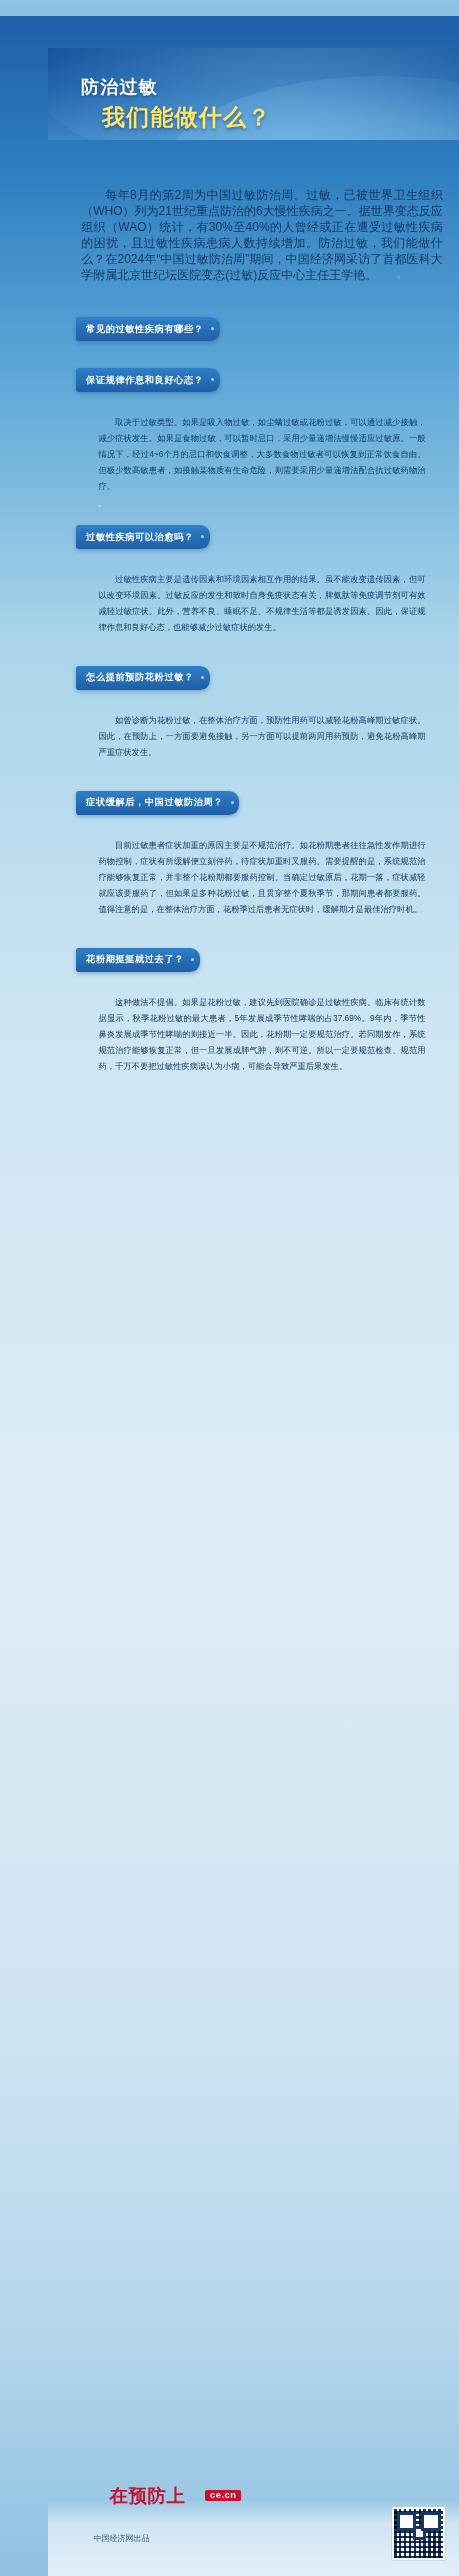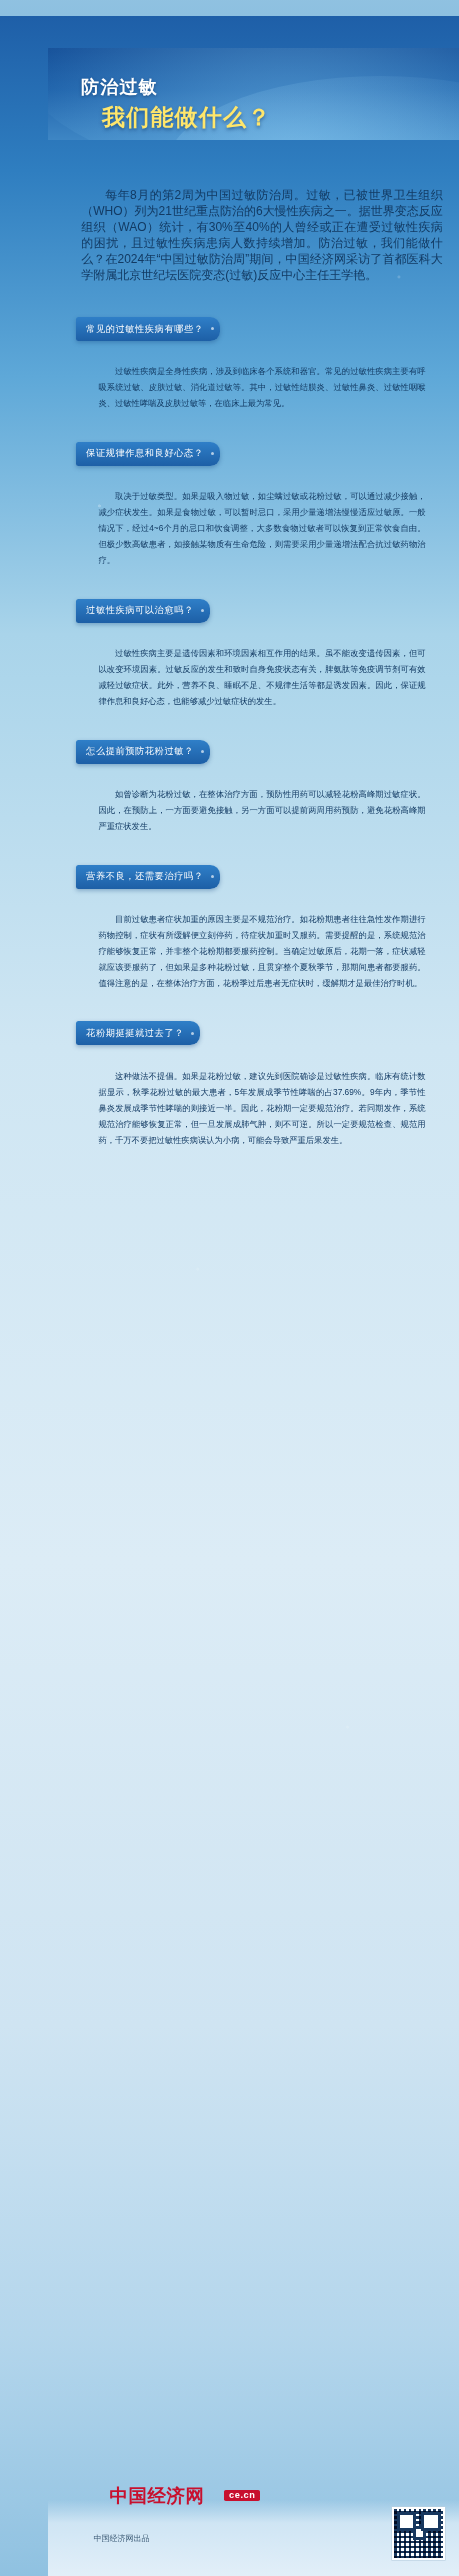--- a/index.html
+++ b/index.html
@@ -82,21 +82,21 @@
   }
 
   .section { margin-bottom: 3.7px; }
 
   .qbar {
     display: inline-block;
     position: relative;
     background: linear-gradient(180deg,#2f7fc8 0%, #1d5fa6 100%);
     color: #ffffff;
     font-size: 9.2px;
-    font-weight: normal;
+    font-weight: bold;
     letter-spacing: 0.6px;
     padding: 5.5px 16px 5.5px 9.8px;
     border-radius: 2.5px 9.8px 9.8px 2.5px;
     box-shadow: 0 1.8px 4.3px rgba(20,70,125,0.35);
     margin: 8.6px 0 2.5px 0;
     text-align: right;
   }
   .qbar::after {
     content: "";
     position: absolute;
@@ -190,54 +190,53 @@
   <div class="title-main">防治过敏</div>
   <div class="title-sub">我们能做什么？</div>
 </div>
 
 <div class="content">
 
   <p class="lead">每年8月的第2周为中国过敏防治周。过敏，已被世界卫生组织（WHO）列为21世纪重点防治的6大慢性疾病之一。据世界变态反应组织（WAO）统计，有30%至40%的人曾经或正在遭受过敏性疾病的困扰，且过敏性疾病患病人数持续增加。防治过敏，我们能做什么？在2024年“中国过敏防治周”期间，中国经济网采访了首都医科大学附属北京世纪坛医院变态(过敏)反应中心主任王学艳。</p>
 
   <div class="section">
     <div class="qbar">常见的过敏性疾病有哪些？</div>
-    <p class="para">过敏性疾病是全身性疾病，涉及到临床各个系统和器官。常见的过敏性疾病主要有呼吸系统过敏、皮肤过敏、消化道过敏等。其中，过敏性结膜炎、过敏性鼻炎、过敏性咽喉炎、过敏性哮喘及皮肤过敏等，在临床上最为常见。</p>
   </div>
 
   <div class="section">
     <div class="qbar">保证规律作息和良好心态？</div>
     <p class="para">取决于过敏类型。如果是吸入物过敏，如尘螨过敏或花粉过敏，可以通过减少接触，减少症状发生。如果是食物过敏，可以暂时忌口，采用少量递增法慢慢适应过敏原。一般情况下，经过4~6个月的忌口和饮食调整，大多数食物过敏者可以恢复到正常饮食自由。但极少数高敏患者，如接触某物质有生命危险，则需要采用少量递增法配合抗过敏药物治疗。</p>
   </div>
 
   <div class="section">
     <div class="qbar">过敏性疾病可以治愈吗？</div>
     <p class="para">过敏性疾病主要是遗传因素和环境因素相互作用的结果。虽不能改变遗传因素，但可以改变环境因素。过敏反应的发生和致时自身免疫状态有关，脾氨肽等免疫调节剂可有效减轻过敏症状。此外，营养不良、睡眠不足、不规律生活等都是诱发因素。因此，保证规律作息和良好心态，也能够减少过敏症状的发生。</p>
   </div>
 
   <div class="section">
     <div class="qbar">怎么提前预防花粉过敏？</div>
     <p class="para">如曾诊断为花粉过敏，在整体治疗方面，预防性用药可以减轻花粉高峰期过敏症状。因此，在预防上，一方面要避免接触，另一方面可以提前两周用药预防，避免花粉高峰期严重症状发生。</p>
   </div>
 
   <div class="section">
-    <div class="qbar">营养不良，还需要治疗吗？</div>
+    <div class="qbar">症状缓解后，中国过敏防治周？</div>
     <p class="para">目前过敏患者症状加重的原因主要是不规范治疗。如花粉期患者往往急性发作期进行药物控制，症状有所缓解便立刻停药，待症状加重时又服药。需要提醒的是，系统规范治疗能够恢复正常，并非整个花粉期都要服药控制。当确定过敏原后，花期一落，症状减轻就应该要服药了，但如果是多种花粉过敏，且贯穿整个夏秋季节，那期间患者都要服药。值得注意的是，在整体治疗方面，花粉季过后患者无症状时，缓解期才是最佳治疗时机。</p>
   </div>
 
   <div class="section">
     <div class="qbar">花粉期挺挺就过去了？</div>
     <p class="para">这种做法不提倡。如果是花粉过敏，建议先到医院确诊是过敏性疾病。临床有统计数据显示，秋季花粉过敏的最大患者，5年发展成季节性哮喘的占37.69%。9年内，季节性鼻炎发展成季节性哮喘的则接近一半。因此，花粉期一定要规范治疗。若同期发作，系统规范治疗能够恢复正常，但一旦发展成肺气肿，则不可逆。所以一定要规范检查、规范用药，千万不要把过敏性疾病误认为小病，可能会导致严重后果发生。</p>
   </div>
 
 </div>
 
 <div class="footer">
   <div class="footer-inner">
     <div>
-      <span class="brand-cn">中国经济网</span><span class="brand-url">ce.cn</span>
+      <span class="brand-cn">在预防上</span><span class="brand-url">ce.cn</span>
     </div>
     <div class="brand-note">中国经济网出品</div>
   </div>
   <div class="qr">
     <div class="qr-eye3"></div>
   </div>
 </div>
 
 
 </body></html>

